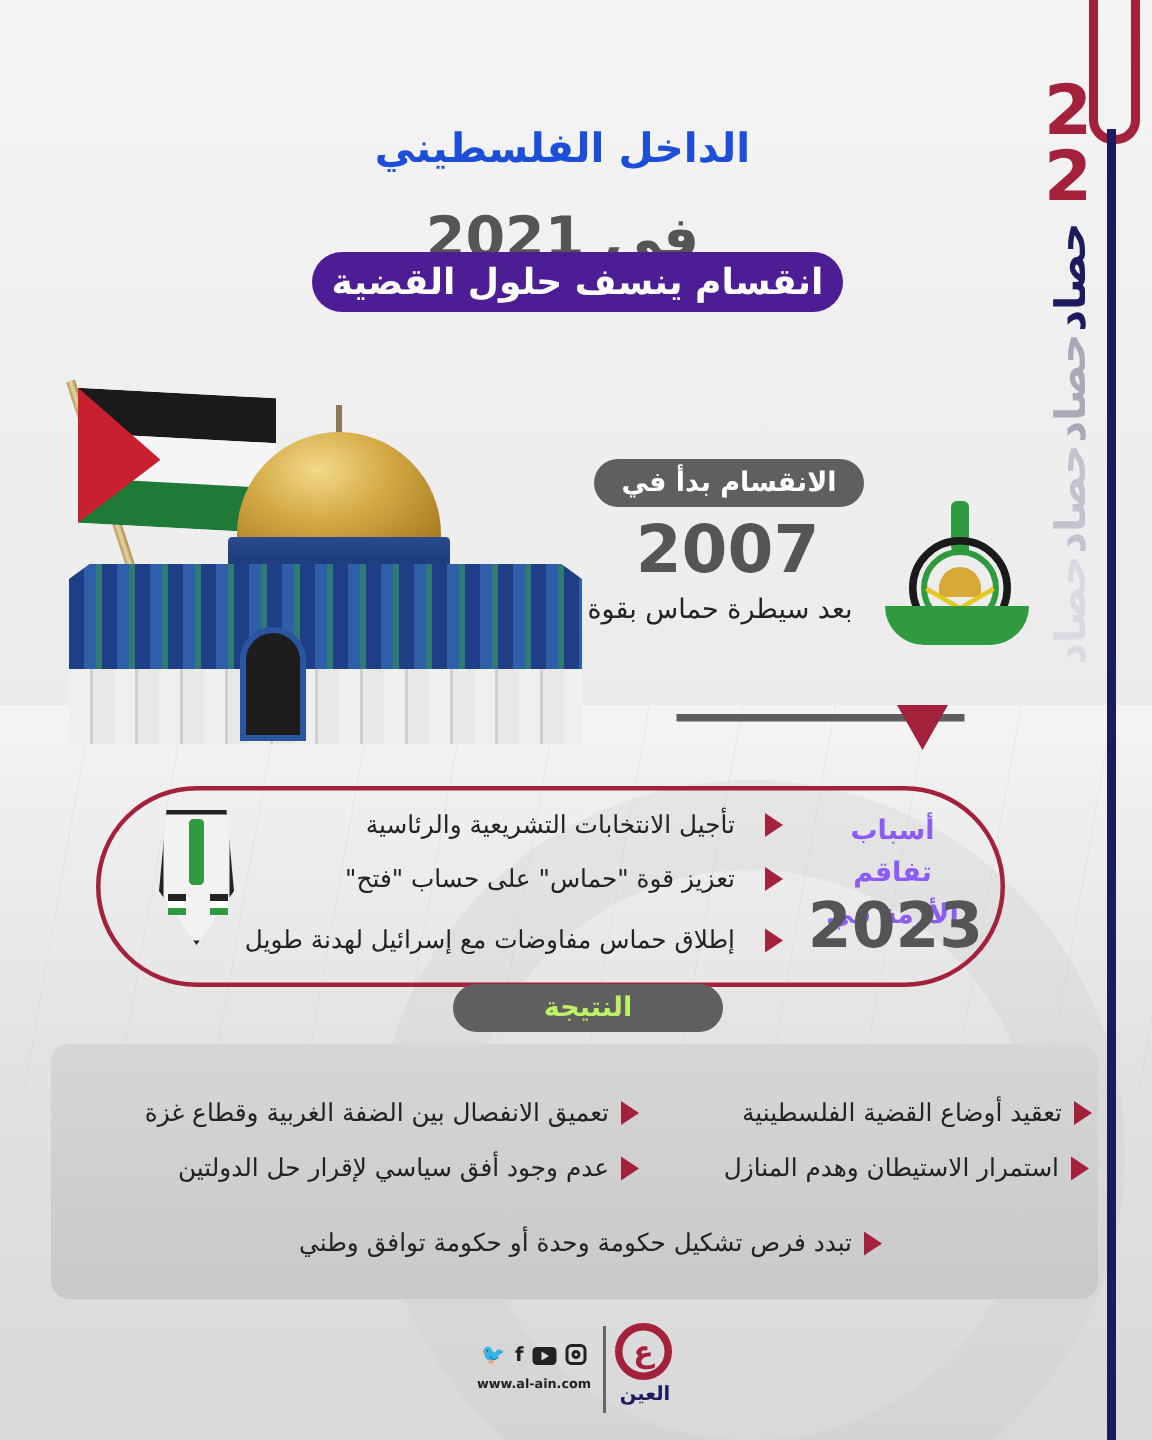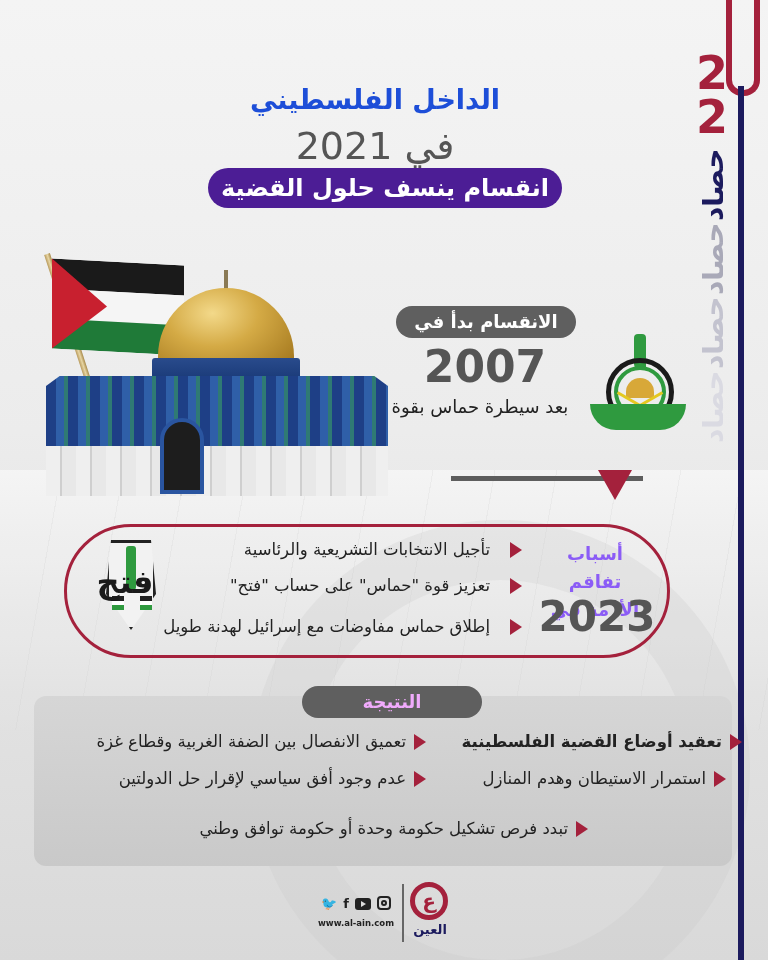--- a/index.html
+++ b/index.html
@@ -47,22 +47,22 @@
   .hisad-2 { top: 222px; color: #a9a9b8; }
   .hisad-3 { top: 296px; color: #c3c3cf; }
   .hisad-4 { top: 370px; color: #dadae2; }
 
   
   .title-main {
     position: absolute; top: 76px; left: 150px; width: 450px; text-align: center;
     font-size: 27px; font-weight: bold; color: #1d4ed8; line-height: 48px;
   }
   .title-year {
-    position: absolute; top: 124px; left: 200px; width: 350px; text-align: center;
-    font-size: 38px; font-weight: normal; color: #555; line-height: 44px;
+    position: absolute; top: 136px; left: 200px; width: 350px; text-align: center;
+    font-size: 38px; font-weight: bold; color: #555; line-height: 44px;
   }
   .title-pill {
     position: absolute; top: 168px; left: 208px; width: 354px; height: 40px;
     background: #4c1d95; border-radius: 20px; color: #fff; text-align: center;
     font-size: 24px; font-weight: bold; line-height: 40px;
   }
 
   
   .scene { position: absolute; left: 40px; top: 240px; width: 360px; height: 260px; }
   .flag-pole {
@@ -157,29 +157,29 @@
     position: absolute; left: 0; top: 20px; width: 90px; text-align: center;
     font-size: 32px; font-weight: bold; color: #1a1a1a; line-height: 44px;
   }
 
   
   .results-box {
     position: absolute; left: 34px; top: 696px; width: 698px; height: 170px;
     background: linear-gradient(180deg, #d6d6d6, #c9c9c9); border-radius: 12px;
   }
   .results-pill {
-    position: absolute; left: 302px; top: 686px; width: 180px; height: 32px;
-    background: #5f5f5f; border-radius: 16px; color: #f0abfc; text-align: center;
+    position: absolute; left: 302px; top: 656px; width: 180px; height: 32px;
+    background: #5f5f5f; border-radius: 16px; color: #bef264; text-align: center;
     font-size: 18px; font-weight: bold; line-height: 32px;
   }
   .result-item {
     position: absolute; display: flex; align-items: center; gap: 8px;
     font-size: 16.5px; color: #222; white-space: nowrap; line-height: 28px; height: 28px; justify-content: center;
   }
-  .result-1 { right: 26px; top: 728px; font-weight: bold; }
+  .result-1 { right: 40px; top: 728px; }
   .result-2 { right: 342px; top: 728px; }
   .result-3 { right: 42px; top: 765px; }
   .result-4 { right: 342px; top: 765px; }
   .result-5 { right: 180px; top: 815px; }
 
   
   .footer { position: absolute; left: 316px; top: 878px; width: 140px; height: 64px; }
   .social { position: absolute; left: 0; top: 18px; width: 80px; display: flex; gap: 6px; direction: ltr; justify-content: center; }
   .social span { display: inline-block; font-size: 13px; font-weight: bold; color: #222; line-height: 16px; }
   .social .yt { width: 16px; height: 12px; background: #222; border-radius: 3px; position: relative; margin-top: 2px; }
@@ -264,21 +264,20 @@
 <div class="cause-item cause-3">
   <span class="bullet-tri"></span>
   <span>إطلاق حماس مفاوضات مع إسرائيل لهدنة طويل</span>
 </div>
 
 <div class="fatah-logo">
   <div class="shield"></div>
   <div class="map"></div>
   <div class="flag1"></div>
   <div class="flag2"></div>
-  <div class="word">فتح</div>
 </div>
 
 <div class="results-box"></div>
 <div class="results-pill">النتيجة</div>
 
 <div class="result-item result-1">
   <span class="bullet-tri"></span>
   <span>تعقيد أوضاع القضية الفلسطينية</span>
 </div>
 <div class="result-item result-2">

